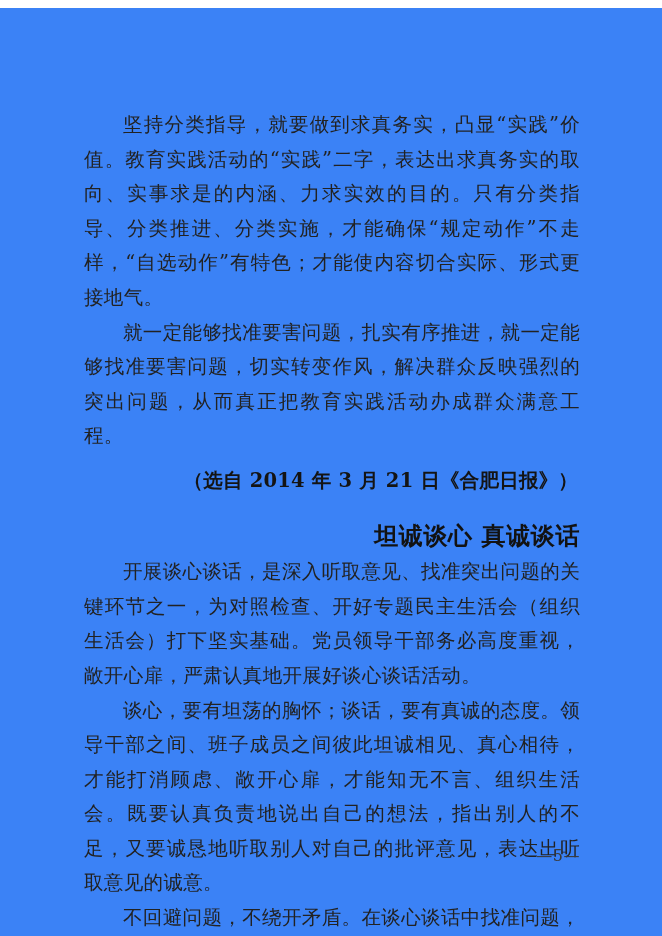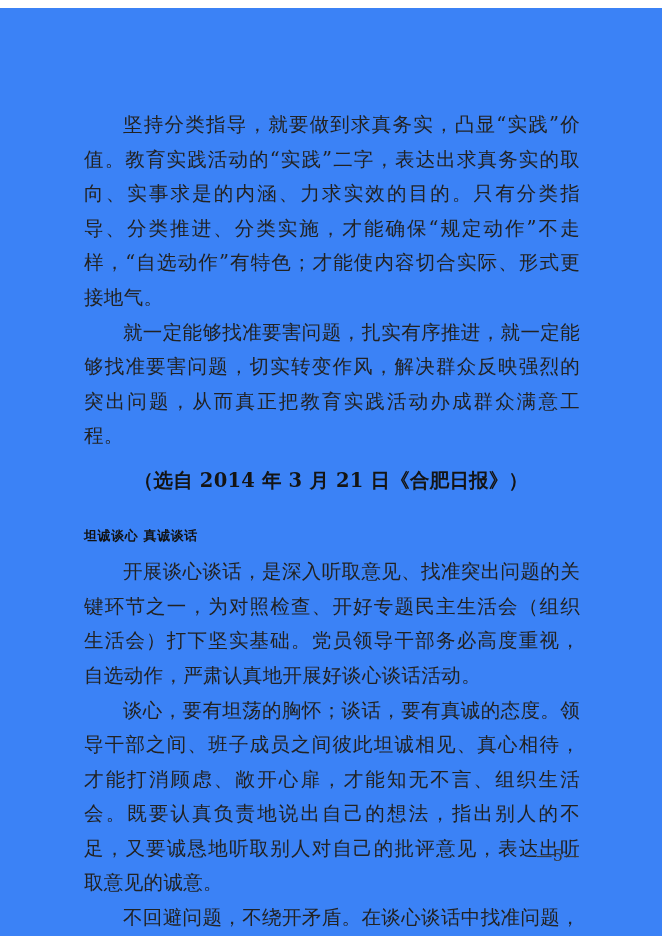--- a/index.html
+++ b/index.html
@@ -32,31 +32,31 @@
     margin: 0;
     letter-spacing: 0.35px;
     color: #222222;
   }
   .para + .para {
     margin-top: 0px;
   }
   .attribution {
     font-size: 19.5px;
     line-height: 34.6px;
-    text-align: center;
+    text-align: right;
     font-weight: bold;
     margin: 10px 0 0 0;
     letter-spacing: 0.2px;
     color: #141414;
     padding-right: 2px;
   }
   .section-heading {
-    font-size: 13px;
+    font-size: 24px;
     line-height: 34.6px;
-    text-align: left;
+    text-align: right;
     font-weight: bold;
     margin: 20px 0 2px 0;
     letter-spacing: 0.6px;
     color: #121212;
   }
   .page-number {
     position: absolute;
     right: 82px;
     top: 838px;
     font-size: 16px;
@@ -73,21 +73,21 @@
   <div class="content">
 
     <p class="para">坚持分类指导，就要做到求真务实，凸显“实践”价值。教育实践活动的“实践”二字，表达出求真务实的取向、实事求是的内涵、力求实效的目的。只有分类指导、分类推进、分类实施，才能确保“规定动作”不走样，“自选动作”有特色；才能使内容切合实际、形式更接地气。</p>
 
     <p class="para">就一定能够找准要害问题，扎实有序推进，就一定能够找准要害问题，切实转变作风，解决群众反映强烈的突出问题，从而真正把教育实践活动办成群众满意工程。</p>
 
     <p class="attribution">（选自 2014 年 3 月 21 日《合肥日报》）</p>
 
     <h2 class="section-heading">坦诚谈心 真诚谈话</h2>
 
-    <p class="para">开展谈心谈话，是深入听取意见、找准突出问题的关键环节之一，为对照检查、开好专题民主生活会（组织生活会）打下坚实基础。党员领导干部务必高度重视，自选动作，严肃认真地开展好谈心谈话活动。</p>
+    <p class="para">开展谈心谈话，是深入听取意见、找准突出问题的关键环节之一，为对照检查、开好专题民主生活会（组织生活会）打下坚实基础。党员领导干部务必高度重视，敞开心扉，严肃认真地开展好谈心谈话活动。</p>
 
     <p class="para">谈心，要有坦荡的胸怀；谈话，要有真诚的态度。领导干部之间、班子成员之间彼此坦诚相见、真心相待，才能打消顾虑、敞开心扉，才能知无不言、组织生活会。既要认真负责地说出自己的想法，指出别人的不足，又要诚恳地听取别人对自己的批评意见，表达出听取意见的诚意。</p>
 
     <p class="para">不回避问题，不绕开矛盾。在谈心谈话中找准问题，在查找问题中谈心谈话。对照“三严三实”要求，聚焦“四风”，把问题谈开谈透、找准找实，认真查摆修身、用权、律己严不严，查摆谋事、创业、做人实不实。要紧紧围绕本单位存在的突出问题交心谈心，结合本人思想、工作实际交心谈心，围绕单位之间、人与人之间存在的疙瘩和矛盾交心谈心。</p>
 
   </div>
 
   <div class="page-number">—5—</div>
 
 </div>

